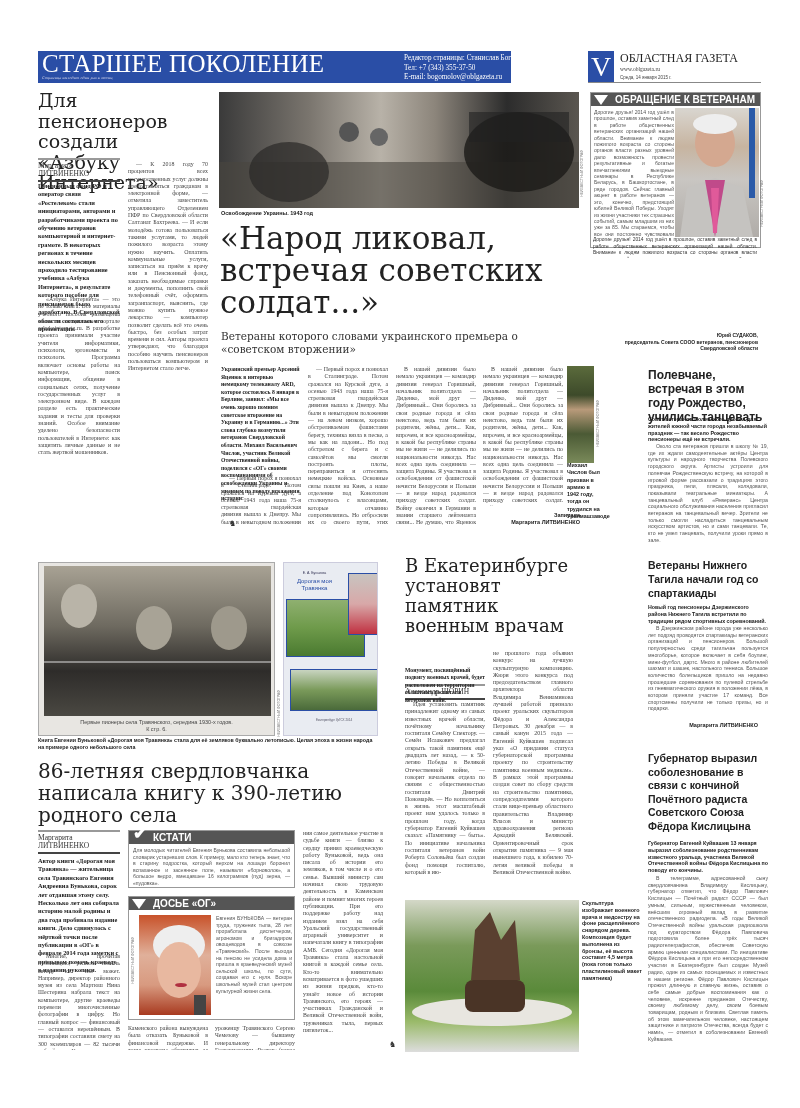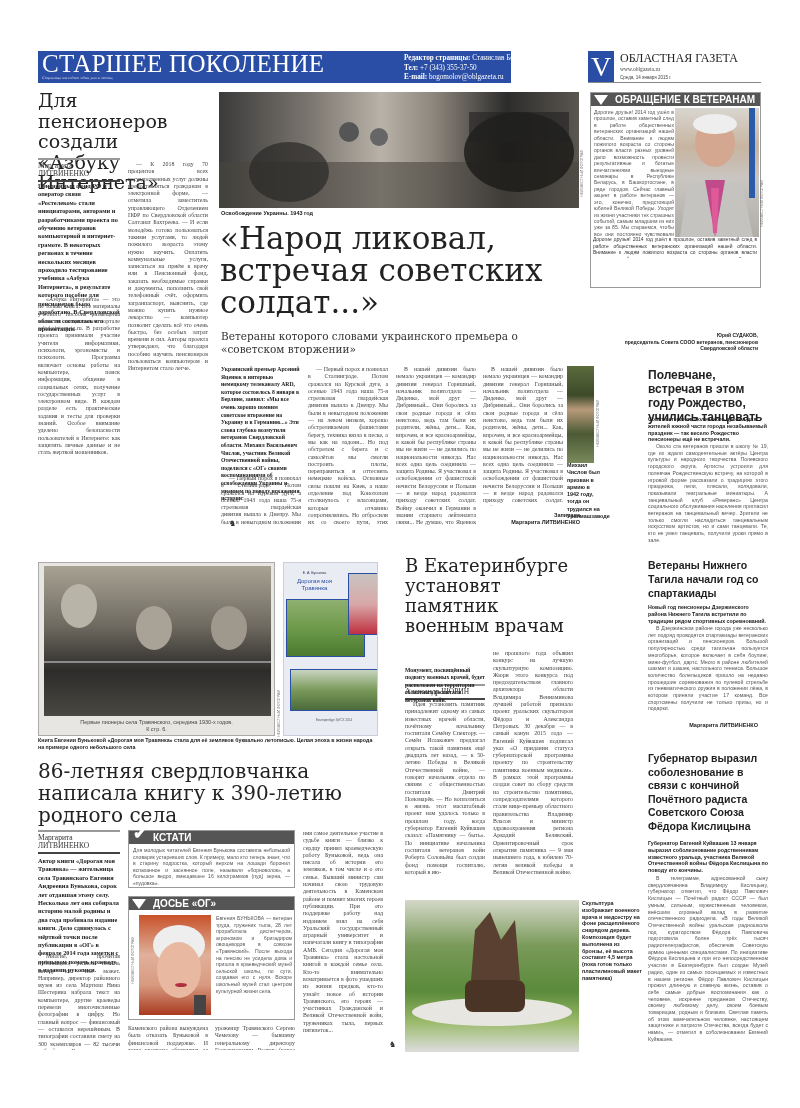--- a/index.html
+++ b/index.html
@@ -2,21 +2,21 @@
 <html><head>
 <meta charset="utf-8">
 <style>
 *{box-sizing:border-box;margin:0;padding:0}
 body{width:800px;height:1108px;background:#fff;position:relative;overflow:hidden;font-family:"DejaVu Serif",serif;color:#222}
 .abs{position:absolute}
 .sec-bar{left:38px;top:51px;width:473px;height:32px;background:#2a4ea6}
 .sec-title{left:42px;top:50px;font-family:"Liberation Serif",serif;font-size:25px;color:#fff;letter-spacing:0.3px;white-space:nowrap}
 .sec-sub{left:42px;top:76px;font-size:3.5px;font-style:italic;color:#dde;white-space:nowrap}
 .editor{left:404px;top:54px;font-family:"Liberation Serif",serif;font-size:7.2px;color:#fff;line-height:9.6px;white-space:nowrap}
-.editor b{font-weight:bold}
+.editor b{font-weight:normal}
 .vbox{left:588px;top:51px;width:26px;height:32px;background:#2a4ea6;color:#fff;font-family:"Liberation Serif",serif;font-size:28px;text-align:center;line-height:32px}
 .paper-name{left:620px;top:51px;font-family:"Liberation Serif",serif;font-size:12px;color:#222;white-space:nowrap}
 .paper-url{left:620px;top:66px;font-family:"Liberation Serif",serif;font-size:5.5px;color:#444}
 .paper-date{left:620px;top:75px;font-family:"Liberation Sans",sans-serif;font-size:4.5px;color:#444}
 .hr-top{left:588px;top:82px;width:173px;height:1px;background:#888}
 .h1{font-family:"DejaVu Serif",serif;color:#222;line-height:1.08}
 .byline{font-family:"Liberation Serif",serif;font-size:7.5px;color:#333;line-height:8px;border-top:2px solid #999;border-bottom:2px solid #444;padding:2px 0}
 .lead{font-family:"Liberation Serif",serif;font-weight:bold;font-size:6.3px;line-height:8.4px;color:#222}
 .body{font-family:"Liberation Serif",serif;font-size:5.9px;line-height:7.3px;color:#444;text-align:justify;overflow:hidden}
 .sans-body{font-family:"Liberation Sans",sans-serif;font-size:5.2px;line-height:6.7px;color:#555;text-align:justify;overflow:hidden}
@@ -77,21 +77,21 @@
 <div class="abs body" style="left:483px;top:366px;width:80px;height:140px;text-indent:8px">В нашей дивизии было немало украинцев — командир дивизии генерал Горишный, начальник политотдела — Диденко, мой друг — Дибривный... Они боролись за свои родные города и сёла неистово, ведь там были их родители, жёны, дети... Как, впрочем, и все красноармейцы, в какой бы республике страны мы не жили — не делились по национальности никогда. Нас всех одна цель соединила — защита Родины. Я участвовал в освобождении от фашистской нечисти Белоруссии и Польши — и везде народ радовался приходу советских солдат. Войну окончил в Германии в звании старшего лейтенанта связи... Не думаю, что Яценюк совсем уж невежественный человек и не знает истории. А вот то, что он угодник, и известно чей, это вполне очевидно. Что, в Германии никто не заметил, что он несёт чушь — как это советские войска, освобождая свою территорию (а Украина была в составе СССР, если Яценюк забыл) могли её оккупировать?! Хочется сказать украинскому премьеру: говори, да не заговаривайся. Далеко не у всех такая короткая память, как у нынешнего руководства Украины. Переписывать историю — негоже. Хорошо известно изречение: «Если ты выстрелишь в прошлое из пистолета — будущее выстрелит в тебя из пушки». Точнее и не скажешь.</div>
 <div class="abs sign" style="left:470px;top:512px;width:110px">
   <div>Записала</div>
   <div>Маргарита ЛИТВИНЕНКО</div>
 </div>
 
 <div class="abs photo" style="left:567px;top:366px;width:27px;height:97px;background:linear-gradient(180deg,#5b6b3c 0%,#3d4a2a 30%,#b89a7a 45%,#4b5a35 70%,#7a8a5a 100%)"></div>
 <div class="abs vcredit" style="left:596px;top:400px">НЕИЗВЕСТНЫЙ ФОТОГРАФ</div>
 <div class="abs sans-lead" style="left:567px;top:462px;width:36px;font-size:5.4px;line-height:7.3px">Михаил Числов был призван в армию в 1942 году, тогда он трудился на Уралмашзаводе</div>
 
-<div class="abs" style="left:590px;top:92px;width:171px;height:196px;border:1px solid #999">
+<div class="abs" style="left:590px;top:92px;width:171px;height:156px;border:1px solid #999">
   <div class="boxhead"><span class="tri"></span><span>ОБРАЩЕНИЕ К ВЕТЕРАНАМ</span></div>
   <div class="abs photo" style="left:84px;top:15px;width:84px;height:129px;background:linear-gradient(180deg,#d9d6d0 0%,#c7b4a0 30%,#c9c6c2 55%,#b0aca8 100%)">
     <svg width="84" height="129">
       <ellipse cx="40" cy="35" rx="20" ry="24" fill="#d4a890"></ellipse>
       <ellipse cx="40" cy="16" rx="22" ry="10" fill="#eee"></ellipse>
       <path d="M5 129 L12 80 L40 70 L68 80 L78 129 Z" fill="#c5c3c0"></path>
       <path d="M30 72 L40 129 L50 72 Z" fill="#c04a8a"></path>
       <path d="M36 80 L44 80 L42 125 L38 125 Z" fill="#e05a9a"></path>
       <rect x="74" y="0" width="6" height="90" fill="#2a5aa8"></rect>
     </svg>

